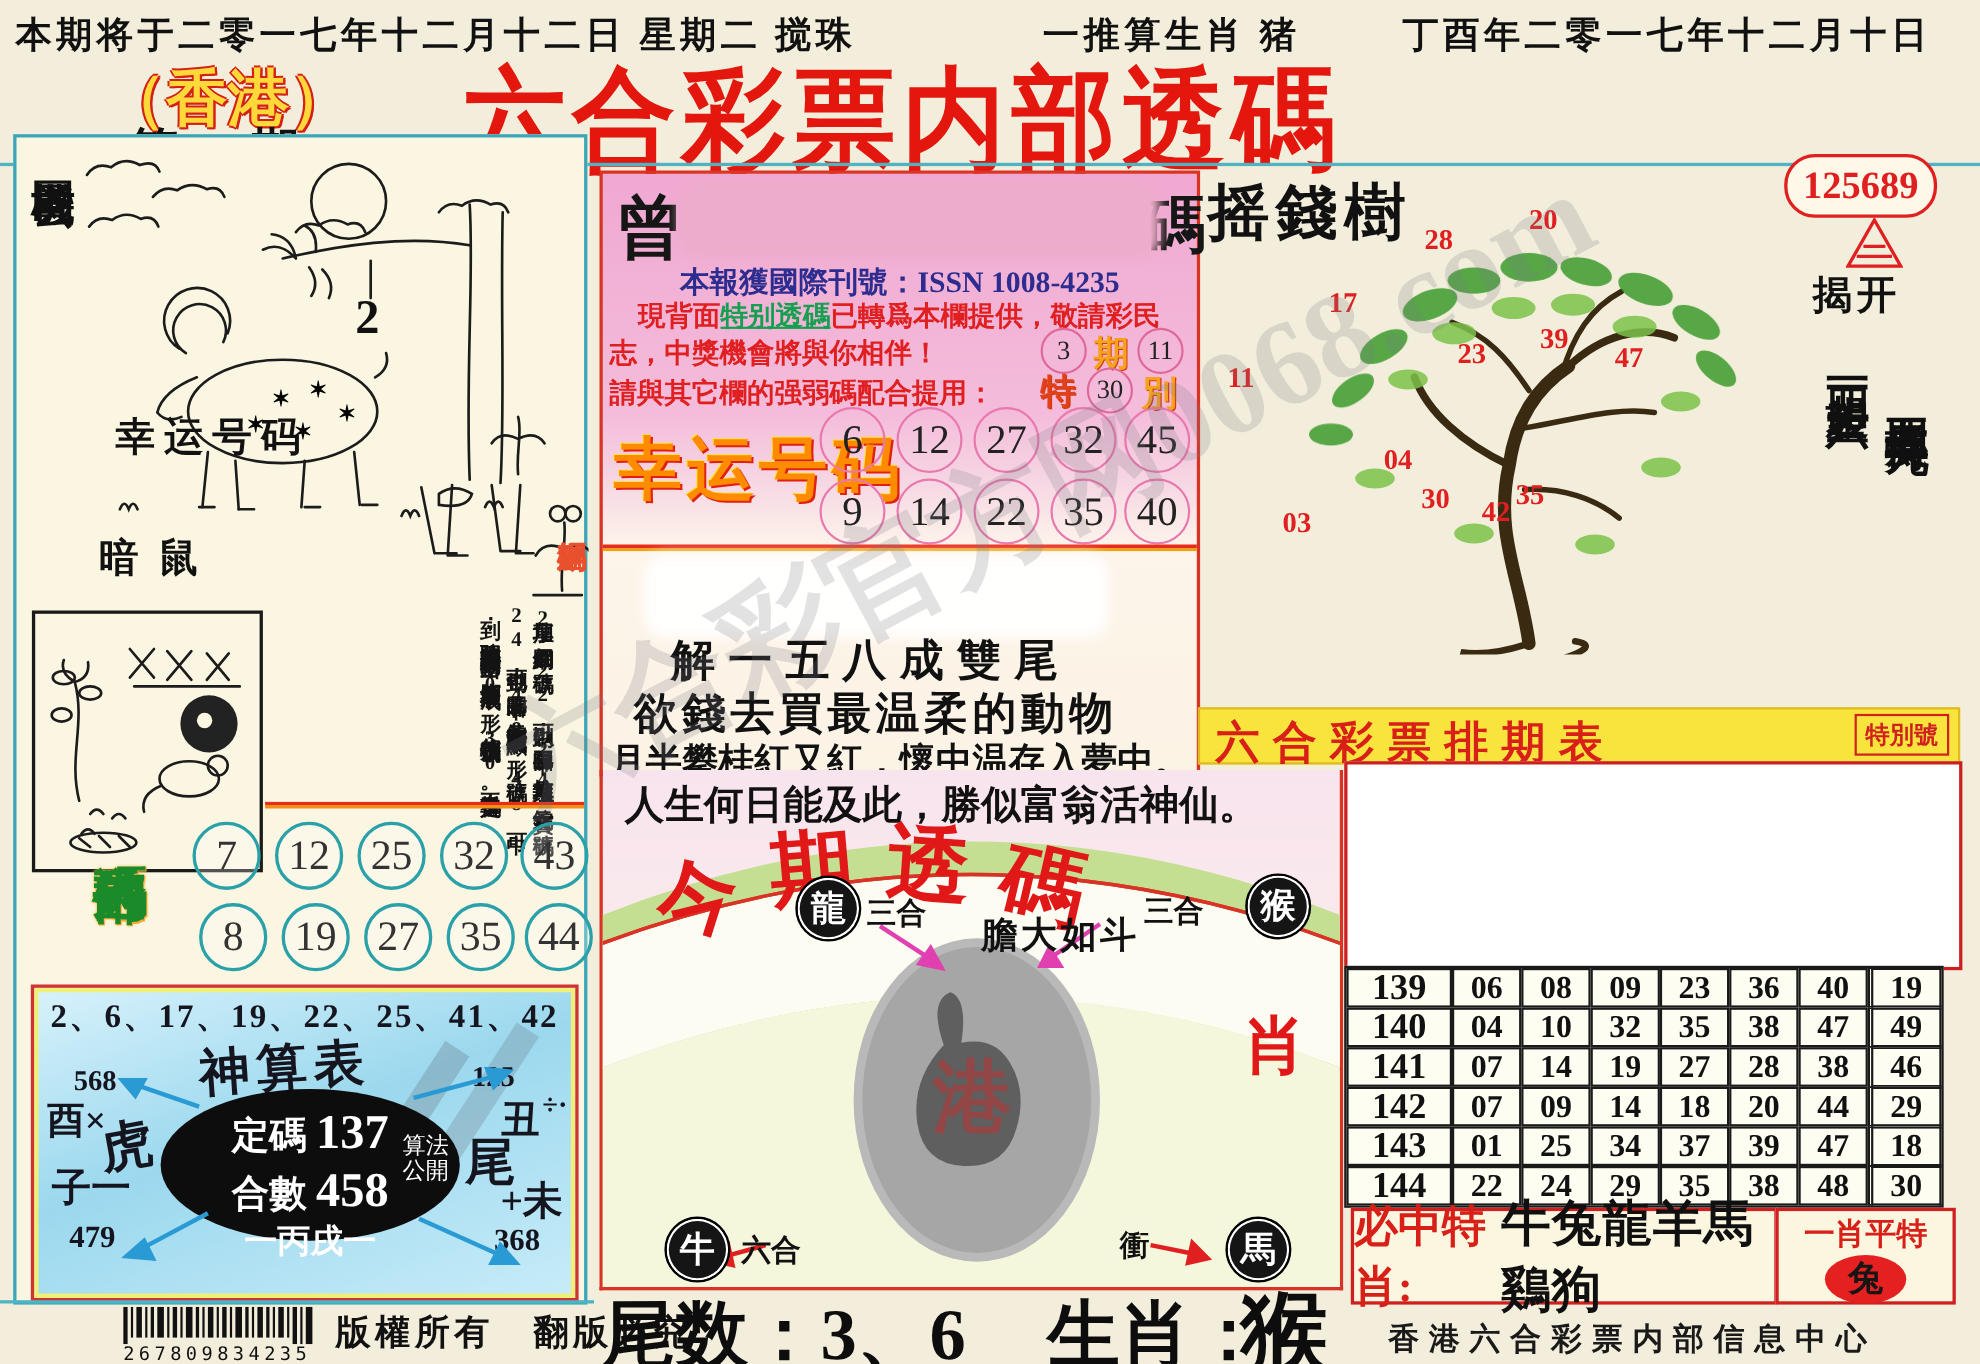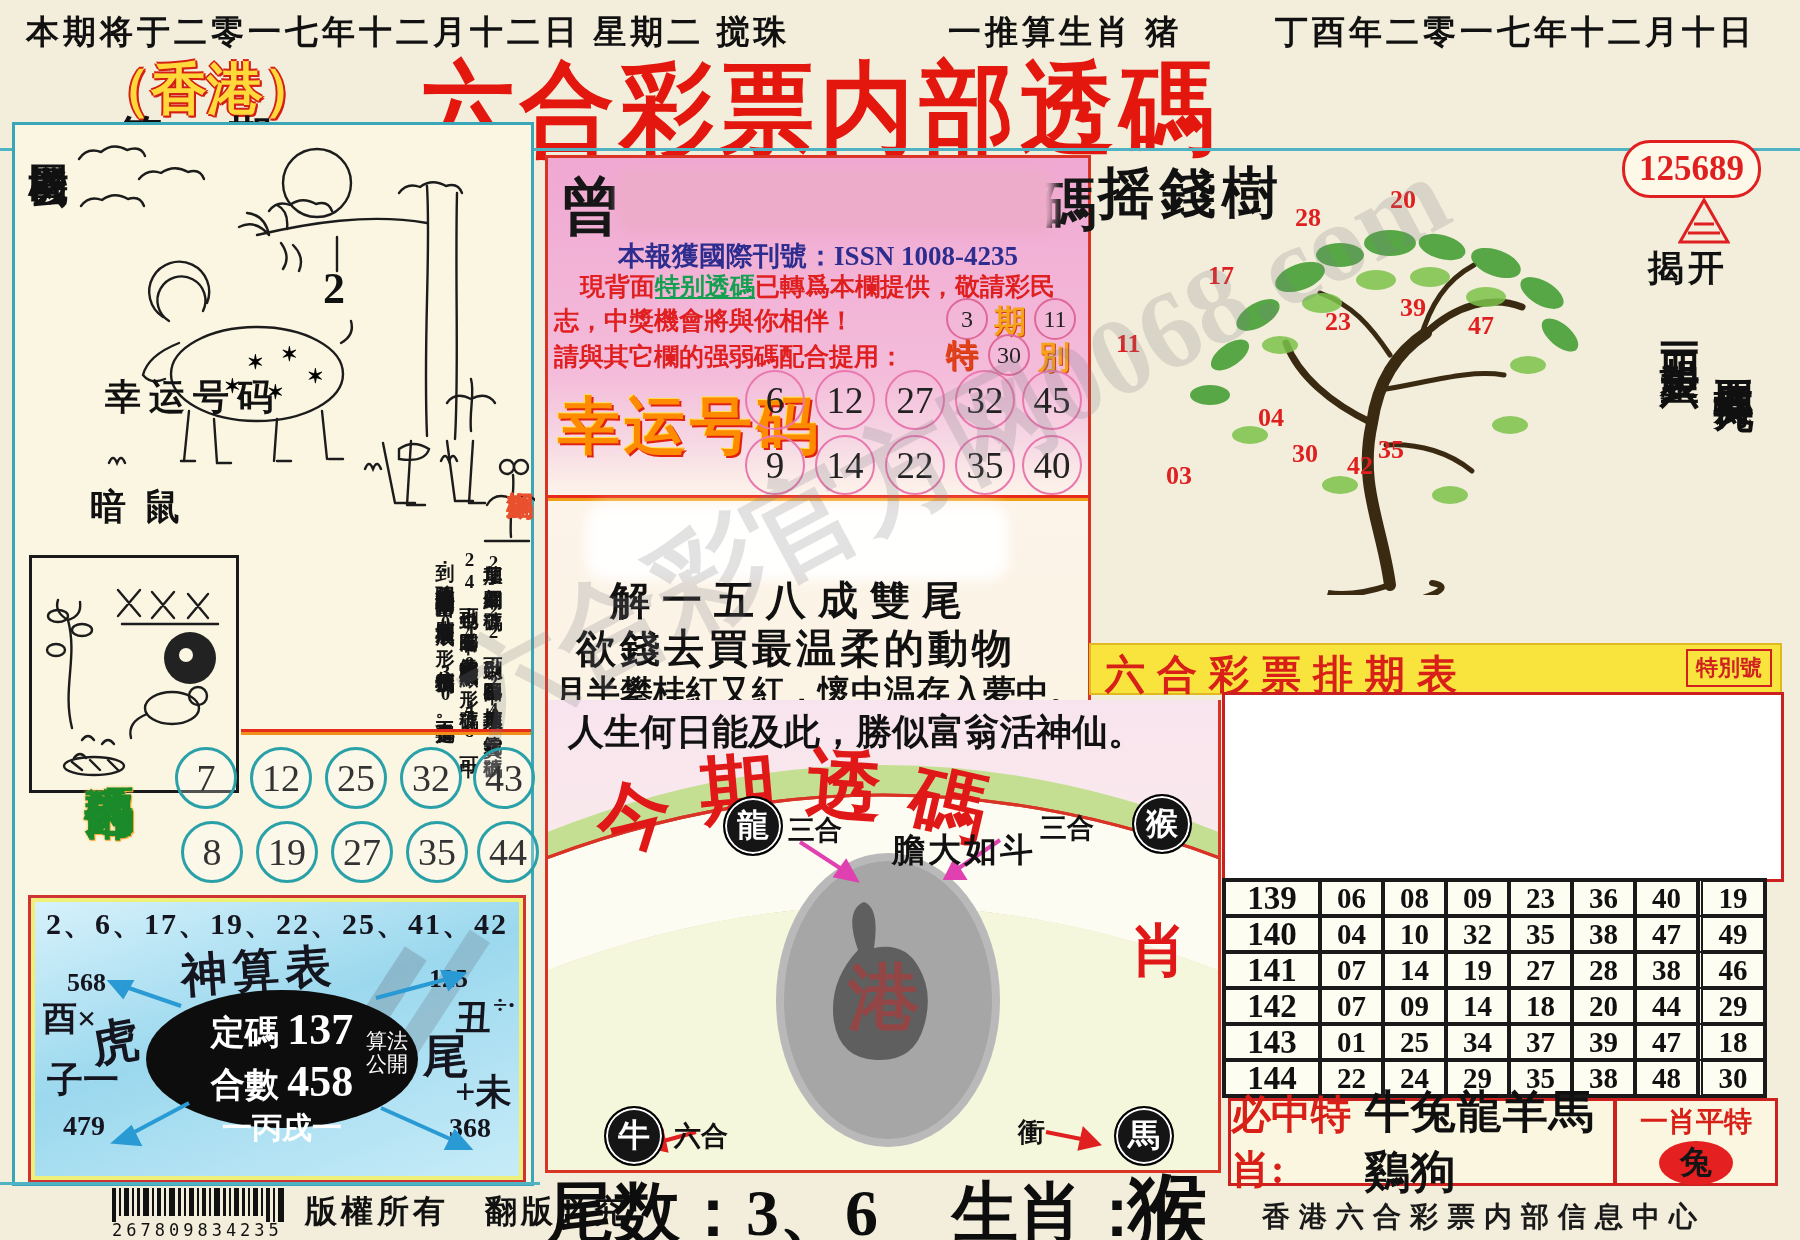--- a/index.html
+++ b/index.html
@@ -59,21 +59,21 @@
   .oneoval{margin:0 auto;width:74px;height:44px;background:#e42020;border-radius:50%;display:flex;align-items:center;justify-content:center;color:#151515;font-size:32px;font-weight:900;}
   .infoc{font-size:28px;font-weight:bold;color:#1a1a1a;letter-spacing:9px;}
   .bigfoot{font-size:66px;font-weight:900;color:#0d0d0d;white-space:nowrap;}
   .wmark{color:rgba(125,125,130,.22);font-size:110px;font-weight:900;white-space:nowrap;pointer-events:none;}
 </style>
 </head>
 <body>
 
 <div id="page">
 
-  <div class="abs topline" style="left:14px;top:10px;margin-left:12px;">本期将于二零一七年十二月十二日 星期二 搅珠</div>
+  <div class="abs topline" style="left:14px;top:10px;">本期将于二零一七年十二月十二日 星期二 搅珠</div>
   <div class="abs topline" style="left:948px;top:10px;">一推算生肖 猪</div>
   <div class="abs topline" style="left:1275px;top:10px;">丁酉年二零一七年十二月十日</div>
   <div class="abs region" style="left:95px;top:52px;">（香港）</div>
   <div class="abs issue" style="left:118px;top:108px;">第145期</div>
   <div class="abs bigtitle" style="left:420px;top:46px;">六合彩票内部透碼</div>
   <div class="abs tealline" style="left:0;top:148px;width:1800px;"></div>
 
   <div id="leftpanel" class="abs">
     <div class="abs vert" style="left:6px;top:8px;font-size:40px;font-weight:bold;color:#111;">玄機圖</div>
 

